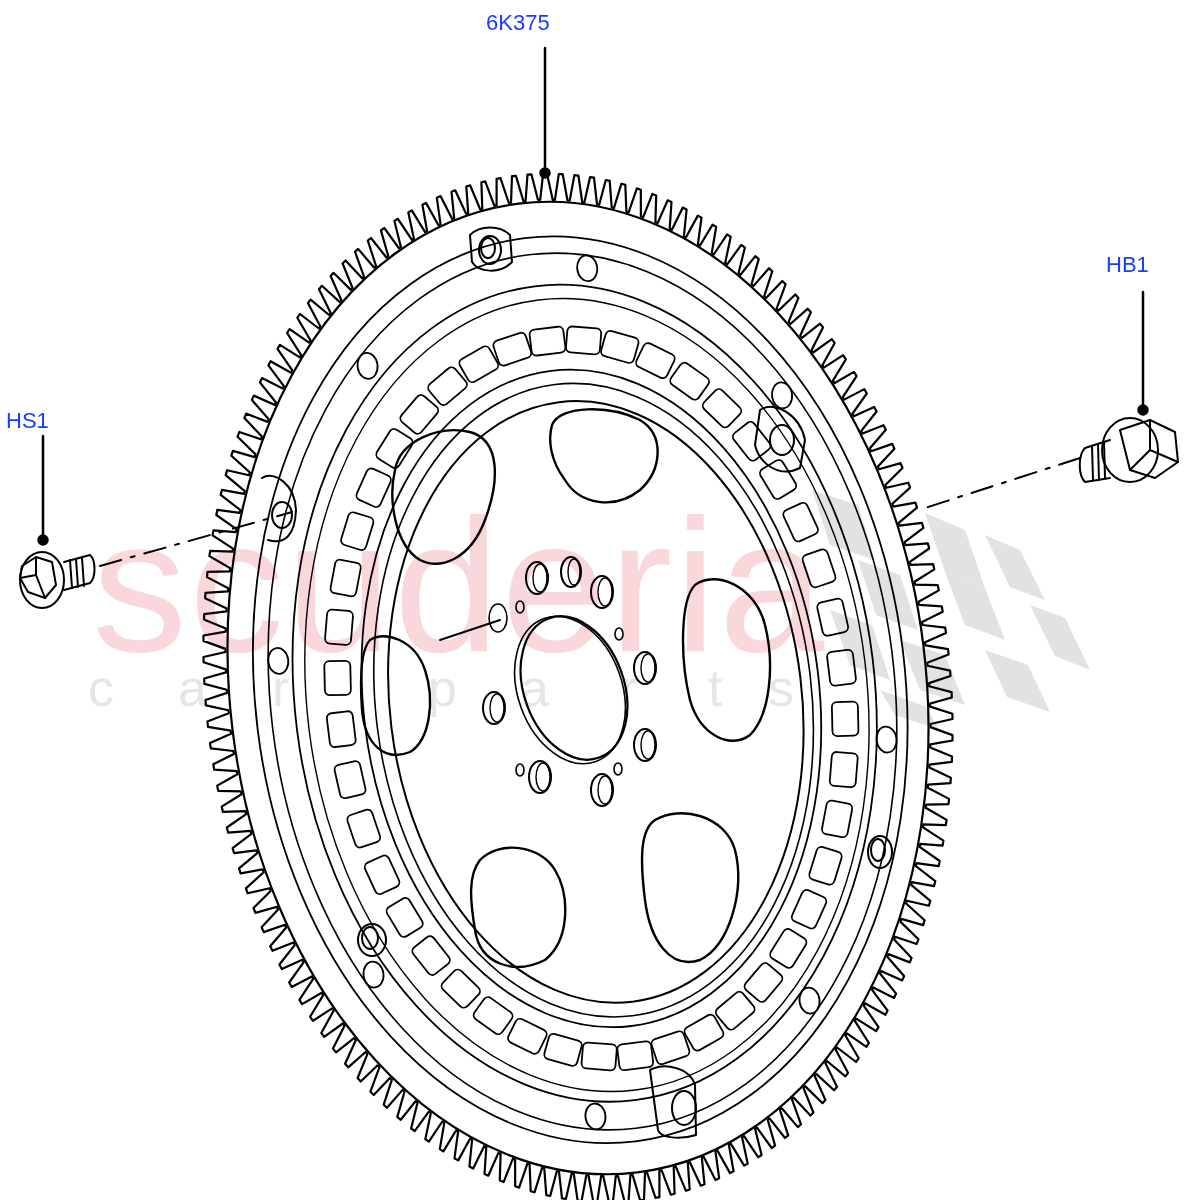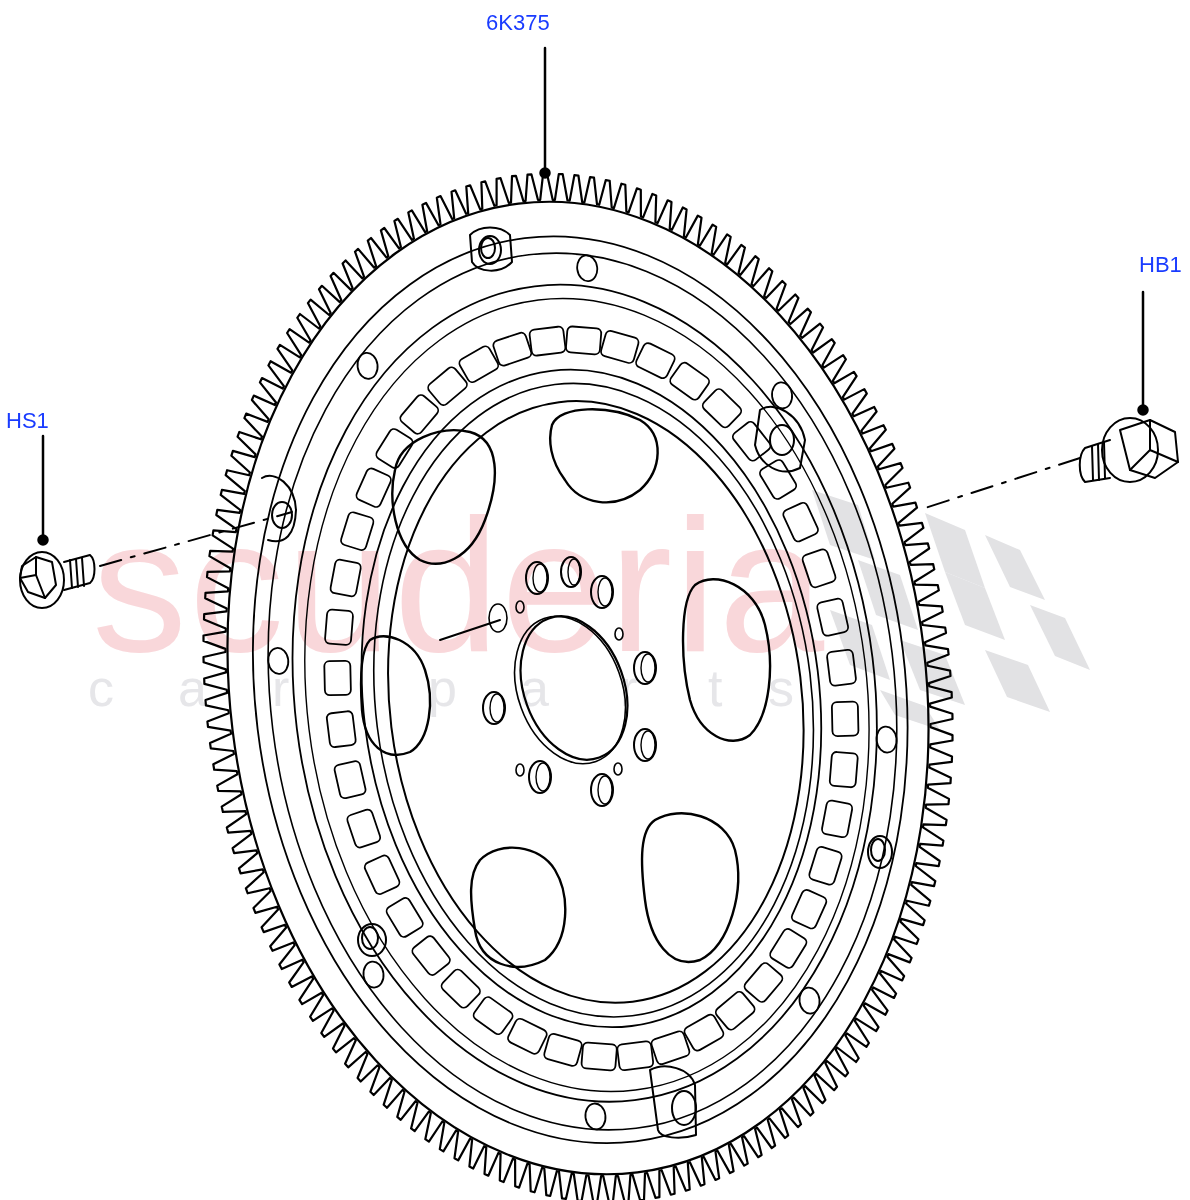--- a/index.html
+++ b/index.html
@@ -195,15 +195,15 @@
     <g stroke-width="2">
       <ellipse cx="1130" cy="450" rx="28" ry="32"></ellipse>
       <path d="M1120,430 L1150,420 L1175,432 L1178,462 L1155,478 L1130,470 Z"></path>
       <path d="M1150,420 L1150,450 L1178,462 M1150,450 L1130,470"></path>
       <path d="M1110,440 L1085,448 C1078,455 1078,475 1085,482 L1110,478"></path>
       <path d="M1092,446 L1093,480 M1098,444 L1099,480 M1104,442 L1105,478"></path>
     </g>
   </svg>
 
   <div class="callout" style="left:486px; top:12px;">6K375</div>
-  <div class="callout" style="left:1139px; top:254px;text-align:center;">HB1</div>
+  <div class="callout" style="left:1106px; top:254px;text-align:center;">HB1</div>
   <div class="callout" style="left:6px; top:410px;">HS1</div>
 </div>
 
 </body></html>

